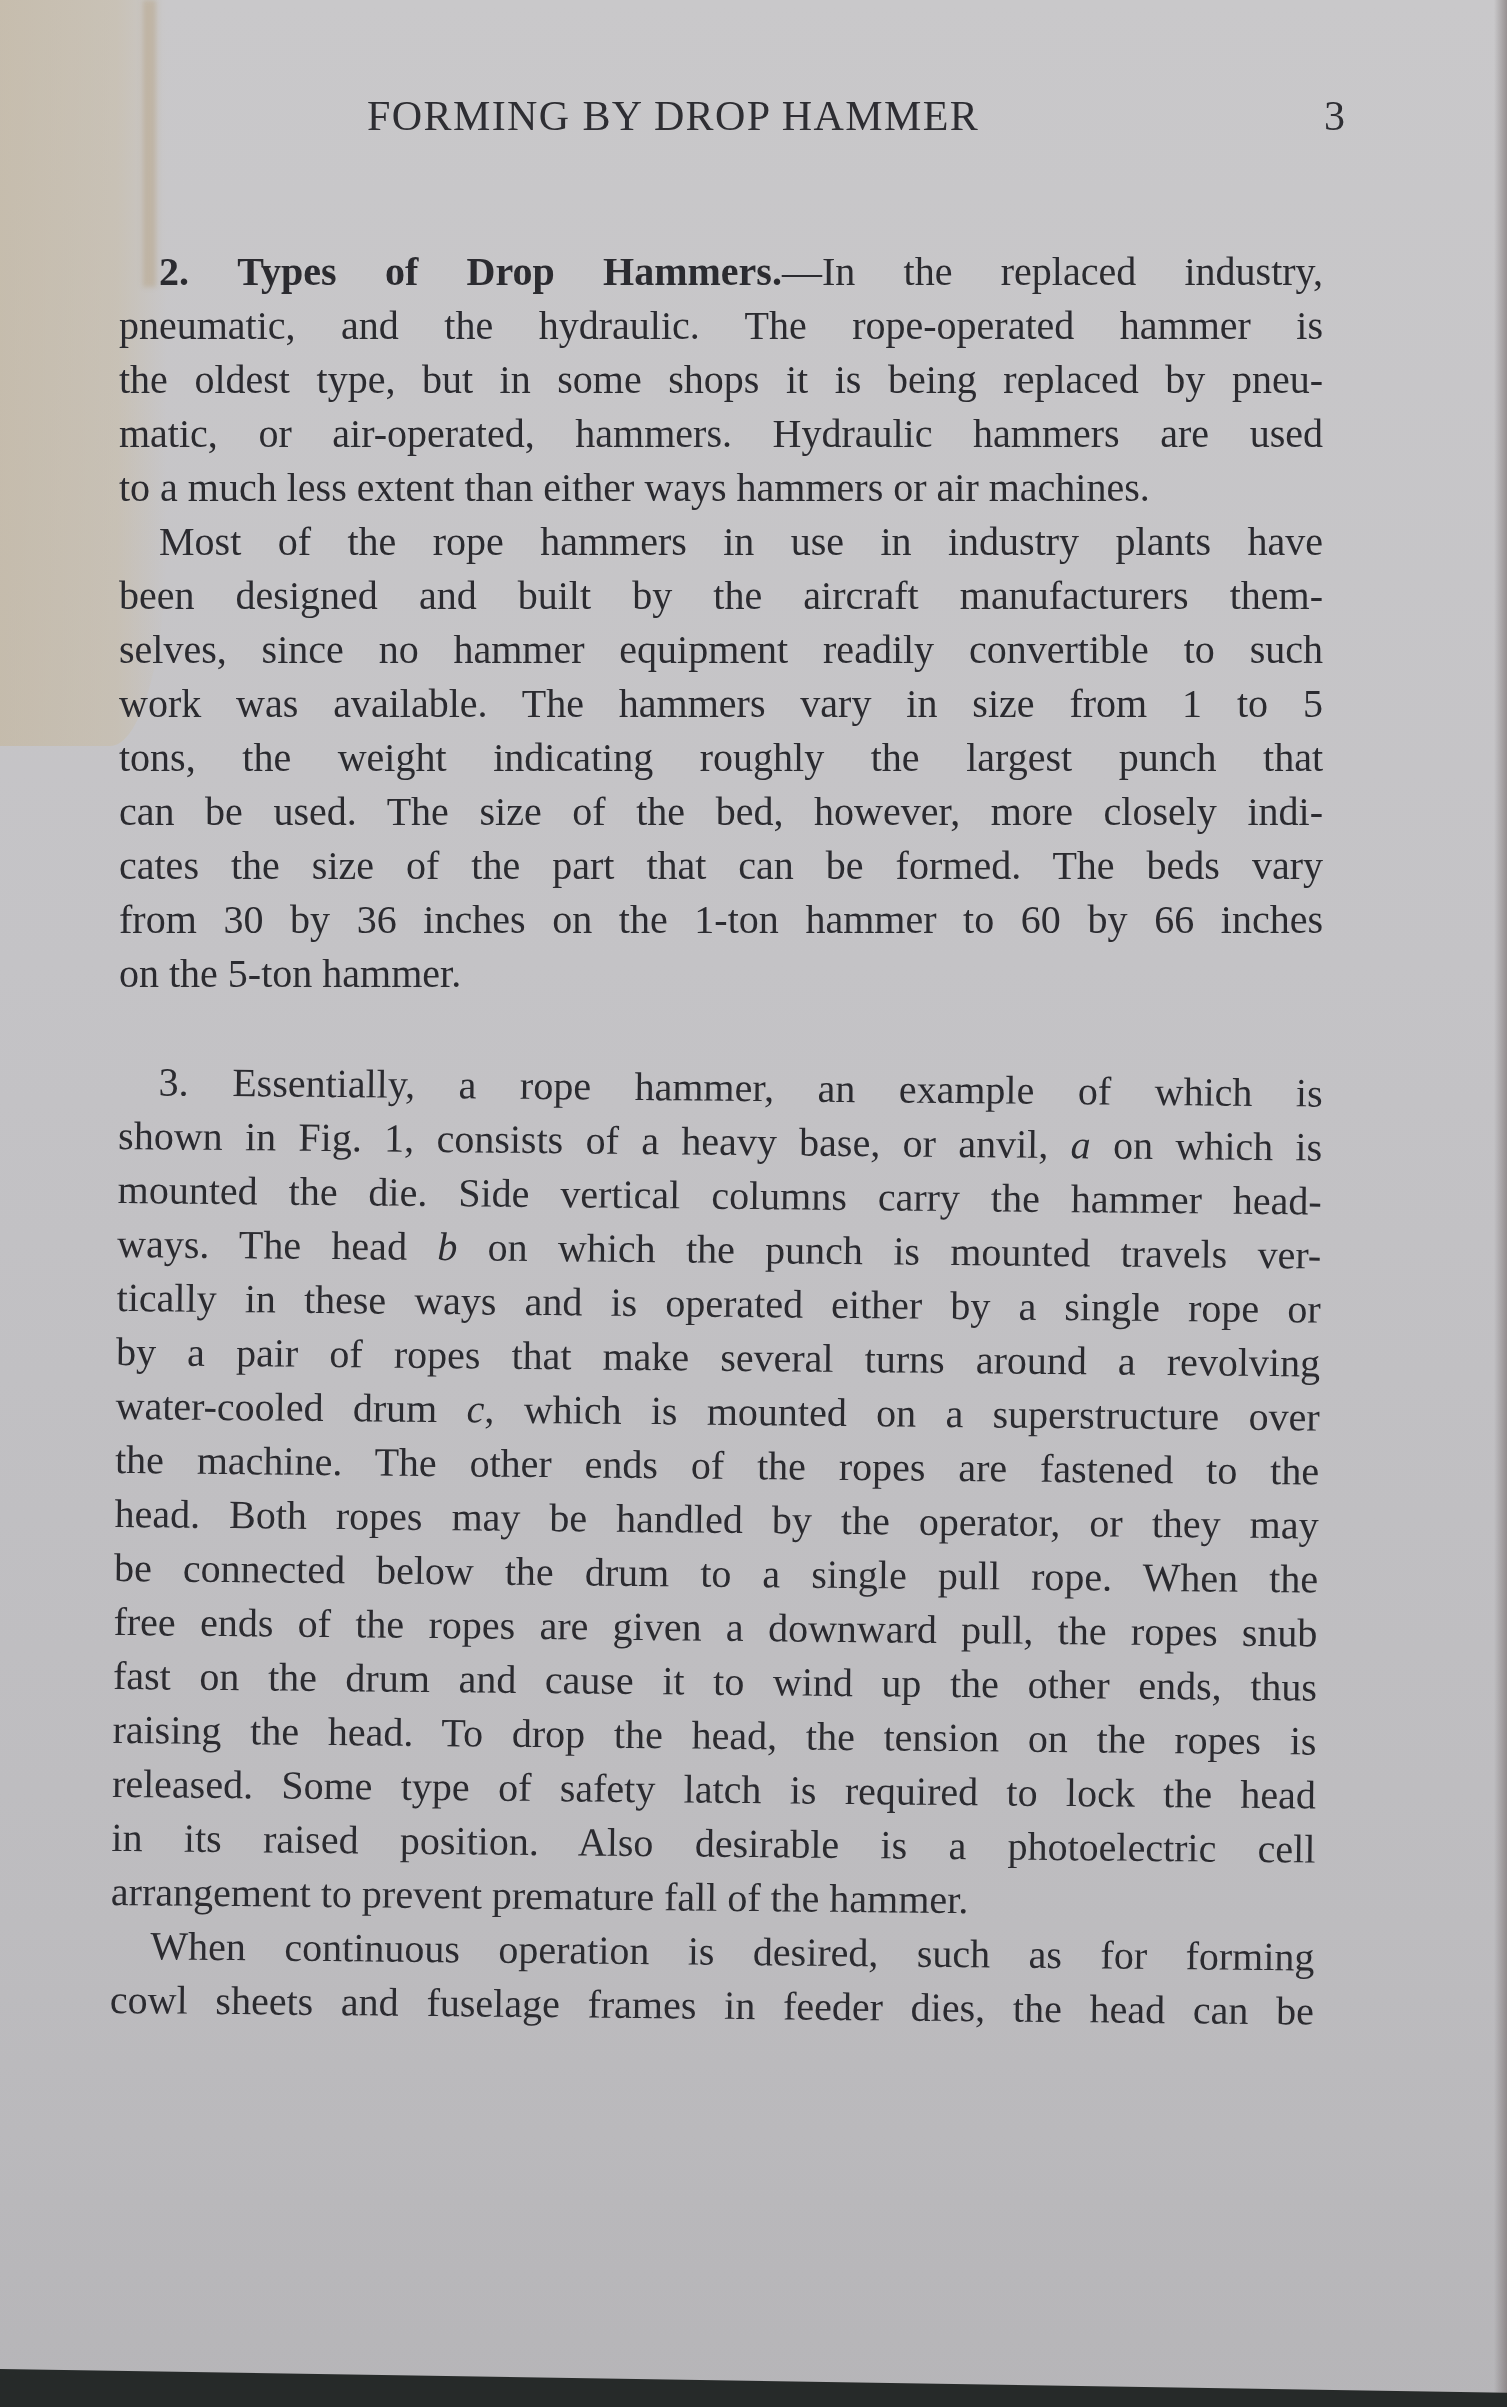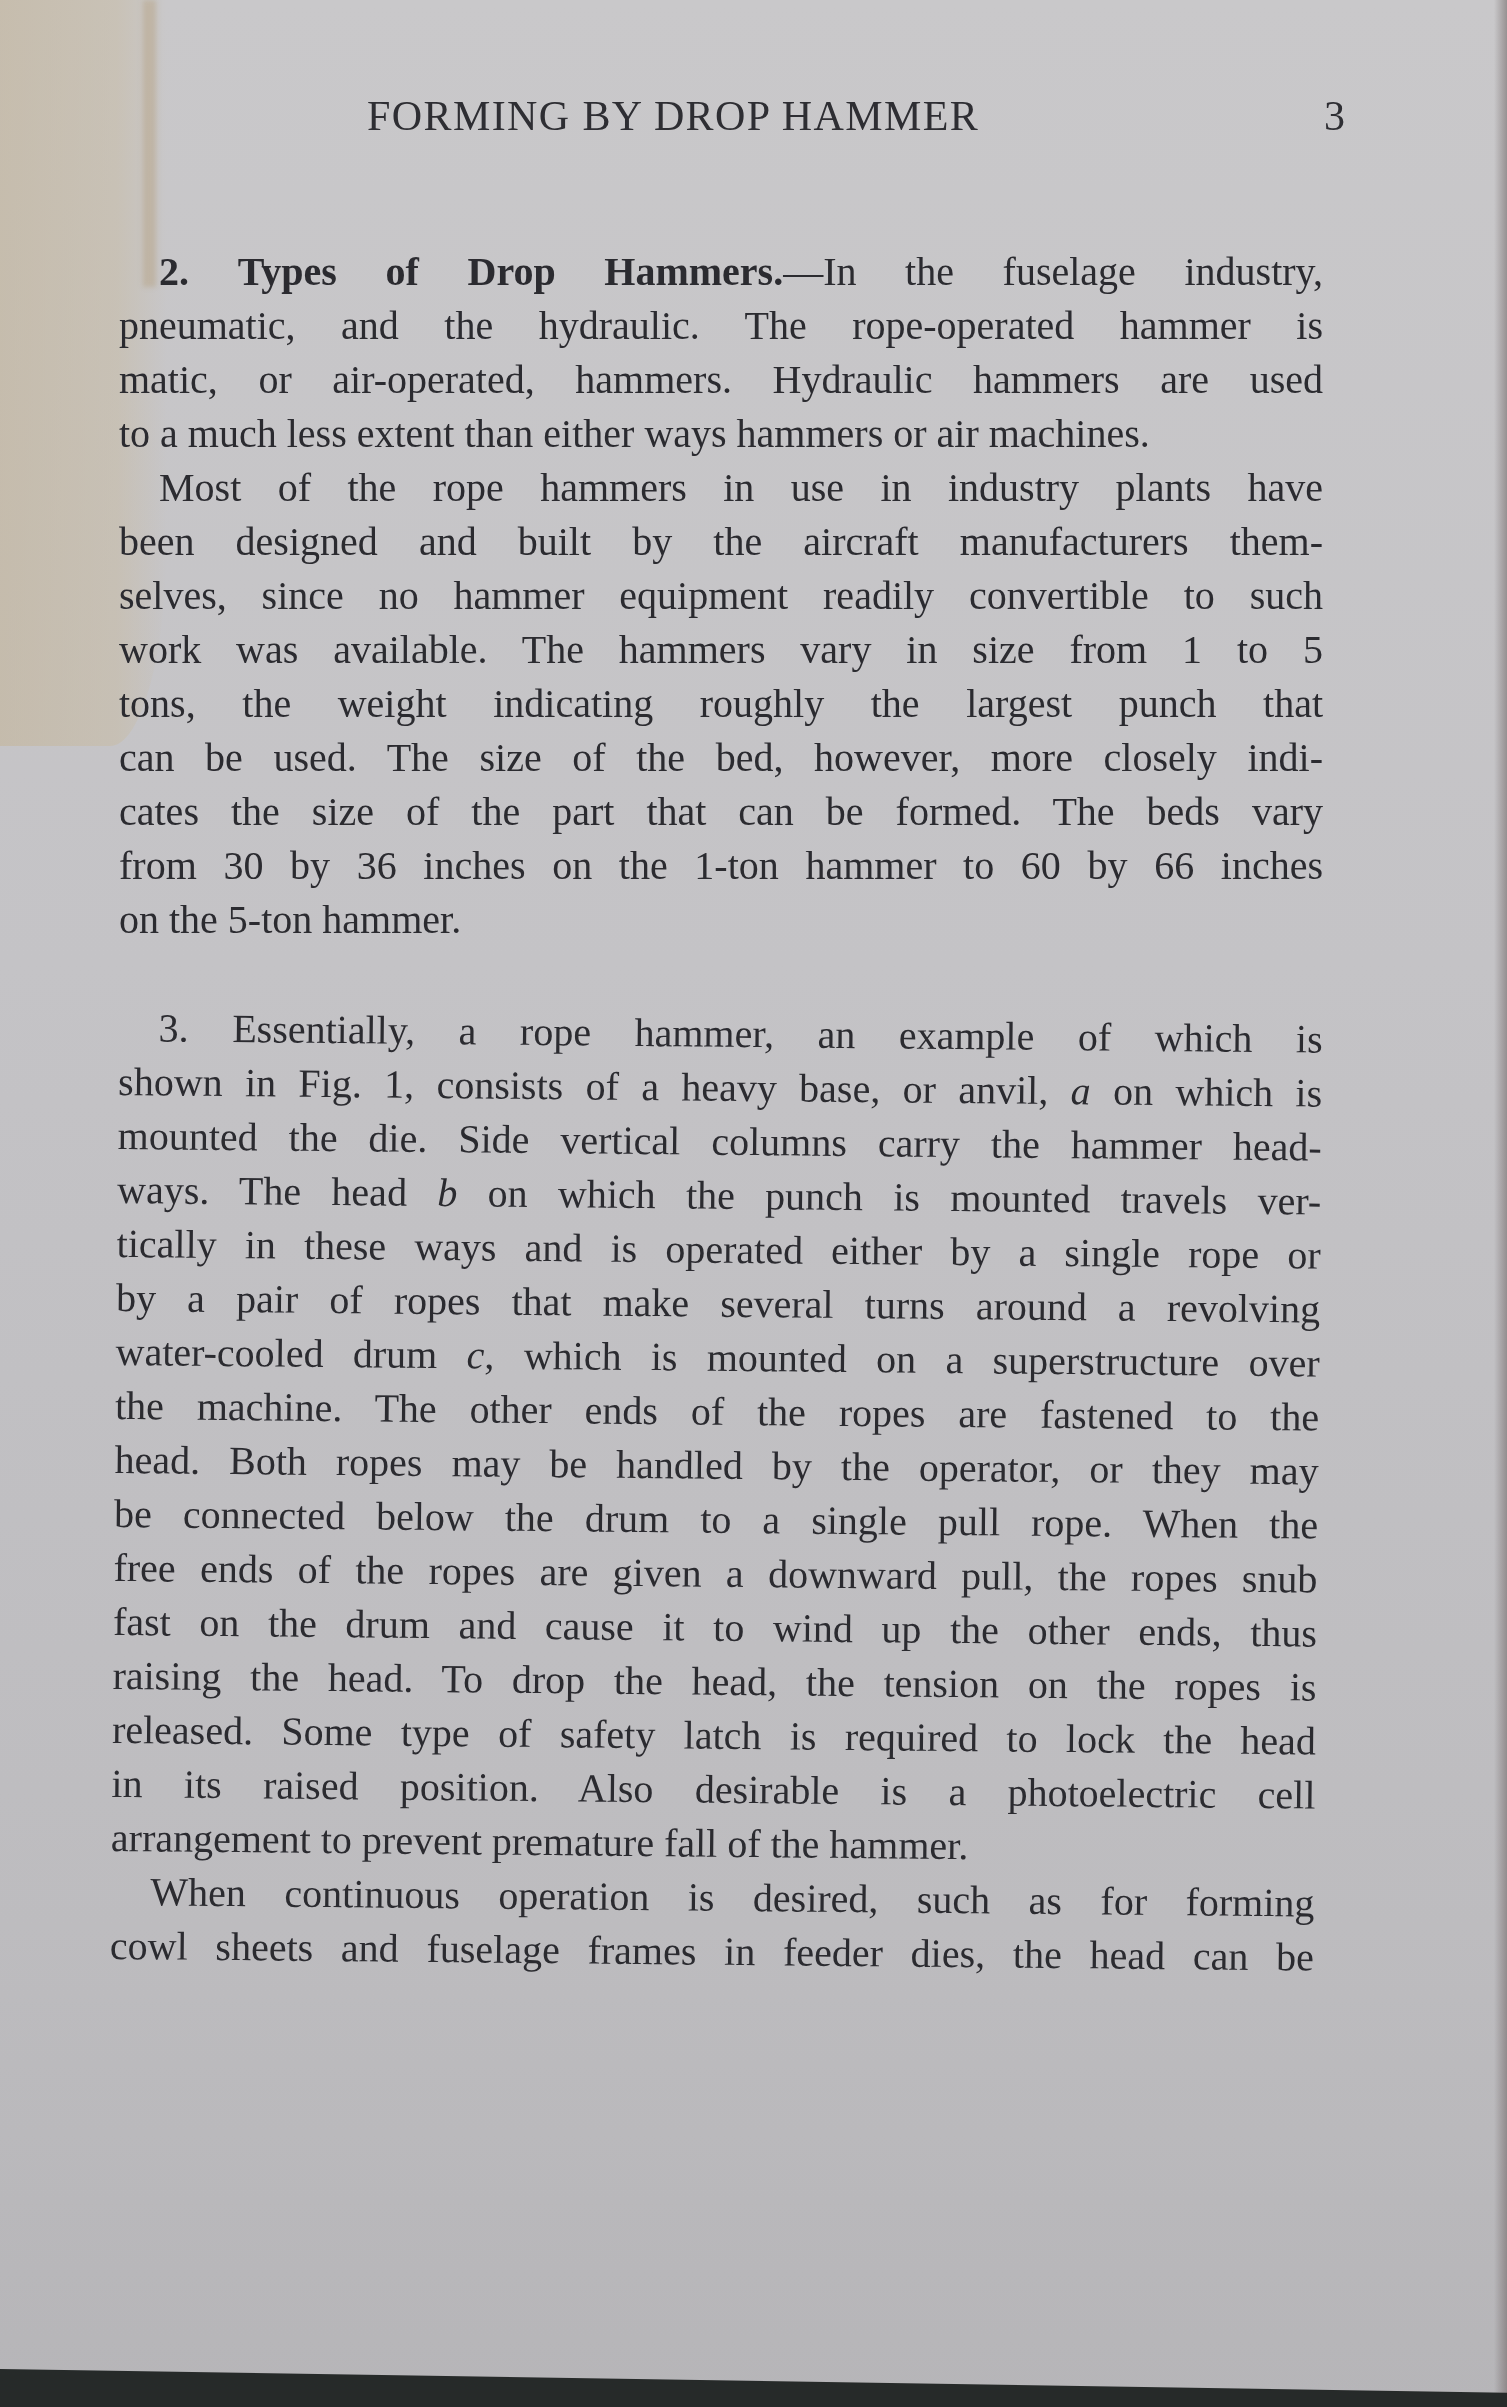--- a/index.html
+++ b/index.html
@@ -129,22 +129,23 @@
     <span class="running-title">FORMING BY DROP HAMMER</span>
     <span class="page-number">3</span>
   </div>
 
   <div class="body">
 
 
     <div class="para-gap"></div>
 
     <div>
-      <span class="line indent"><span class="bold">2.</span> <span class="bold">Types of Drop Hammers.</span><span>—In the fuselage industry,</span></span>
+      <span class="line indent"><span class="bold">2.</span> <span class="bold">Types of Drop Hammers.</span><span>—In the replaced industry,</span></span>
       <span class="line">pneumatic, and the hydraulic.  The rope-operated hammer is</span>
+      <span class="line">the oldest type, but in some shops it is being replaced by pneu-</span>
       <span class="line">matic, or air-operated, hammers.  Hydraulic hammers are used</span>
       <span class="line last">to a much less extent than either ways hammers or air machines.</span>
     </div>
 
     <div>
       <span class="line indent">Most of the rope hammers in use in industry plants have</span>
       <span class="line">been designed and built by the aircraft manufacturers them-</span>
       <span class="line">selves, since no hammer equipment readily convertible to such</span>
       <span class="line">work was available.  The hammers vary in size from 1 to 5</span>
       <span class="line">tons, the weight indicating roughly the largest punch that</span>

